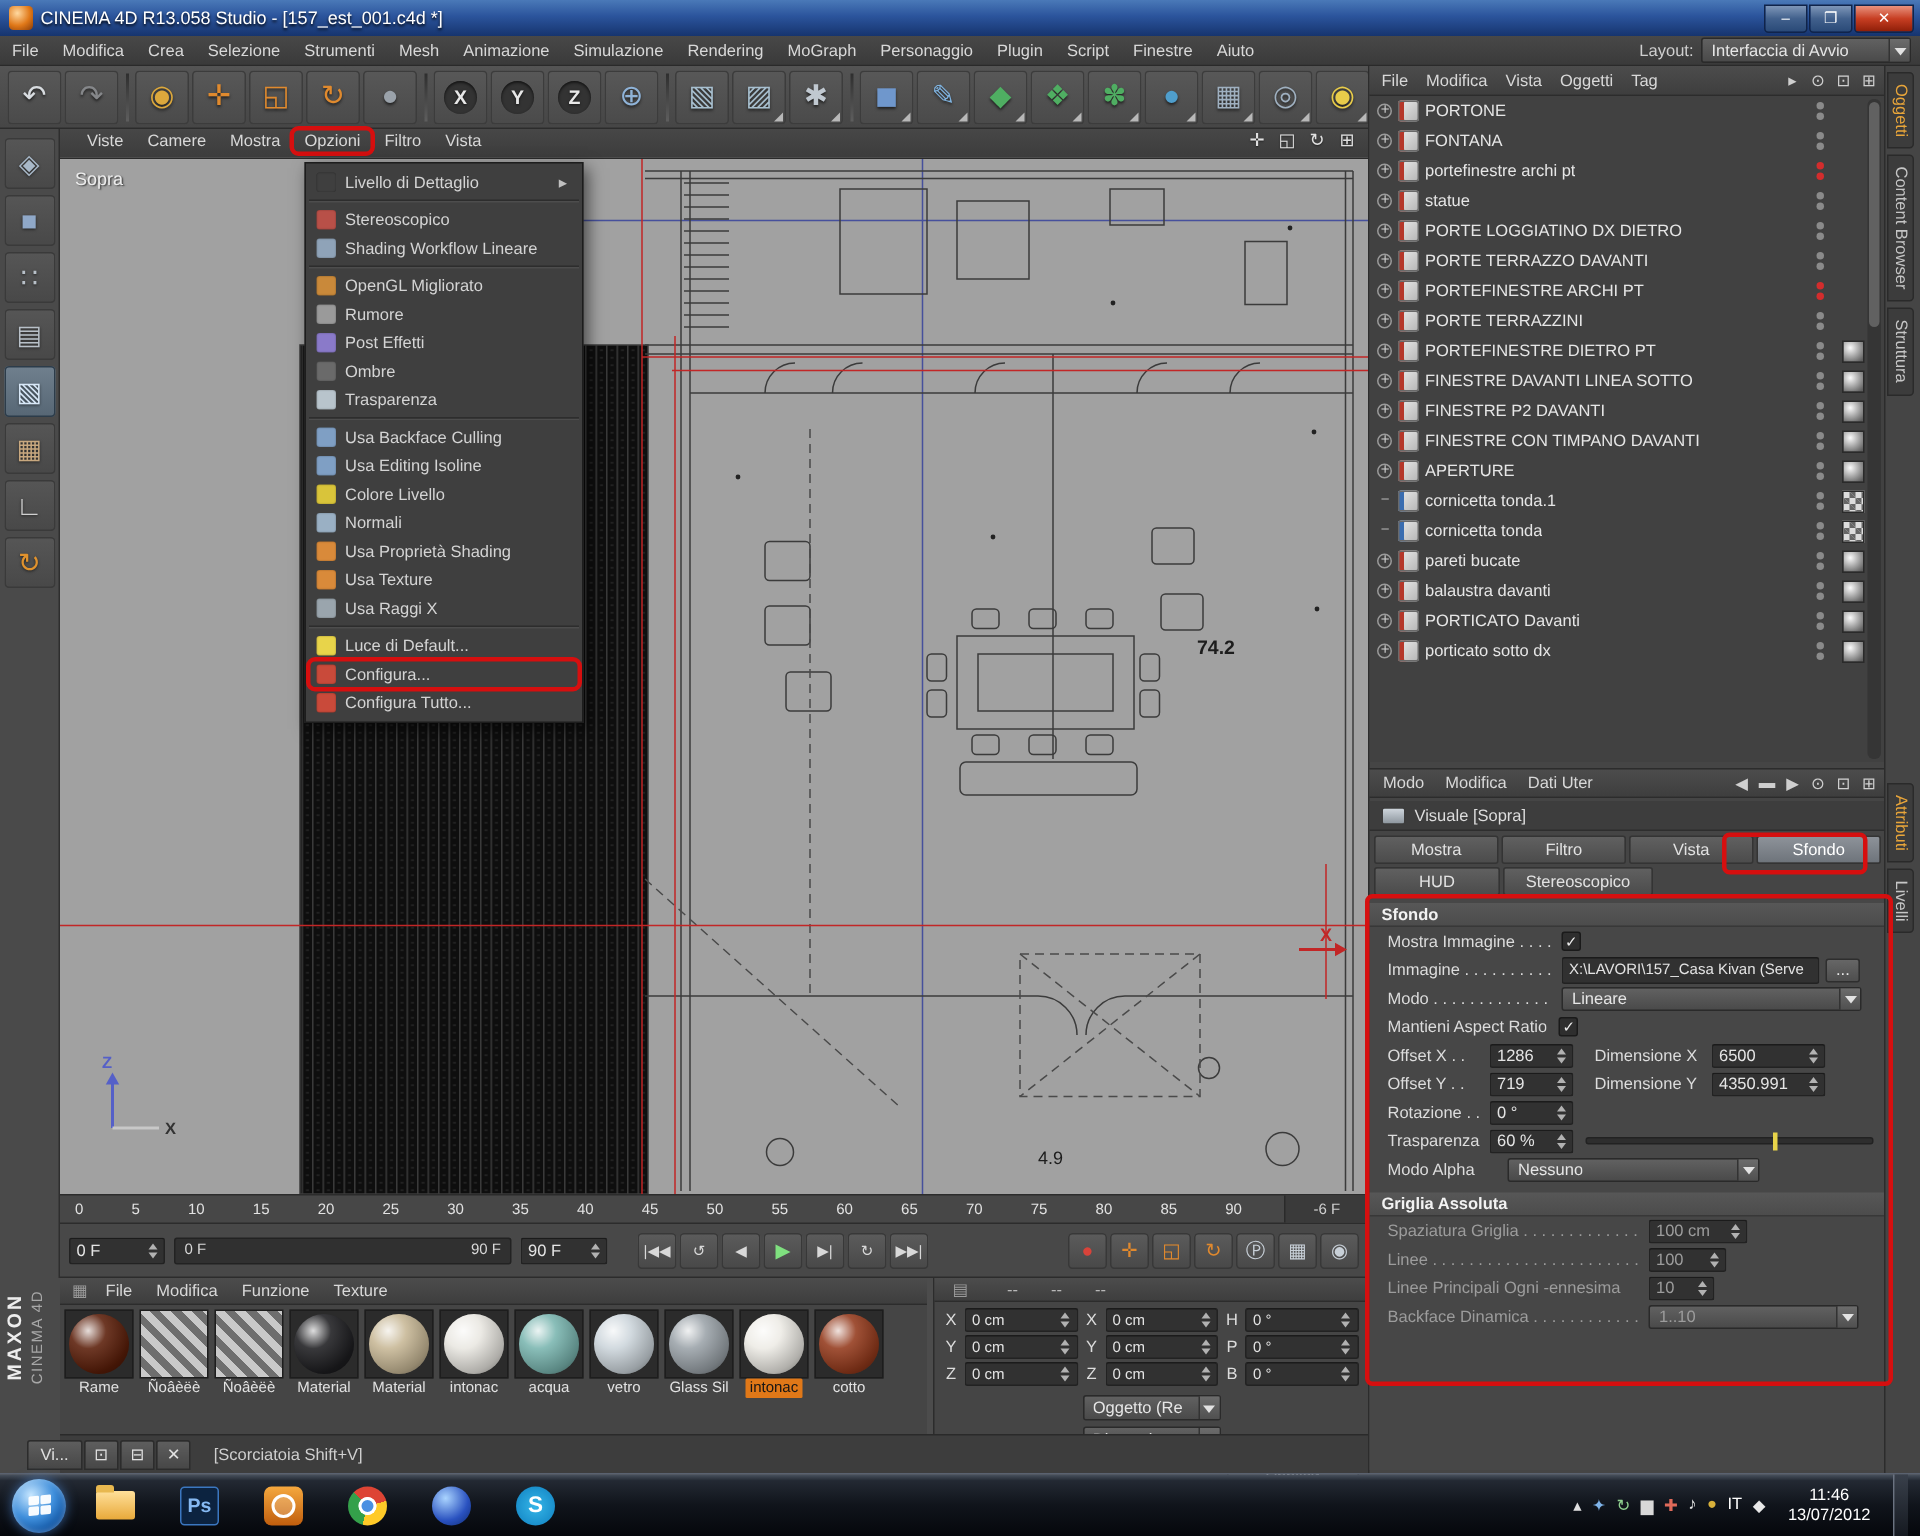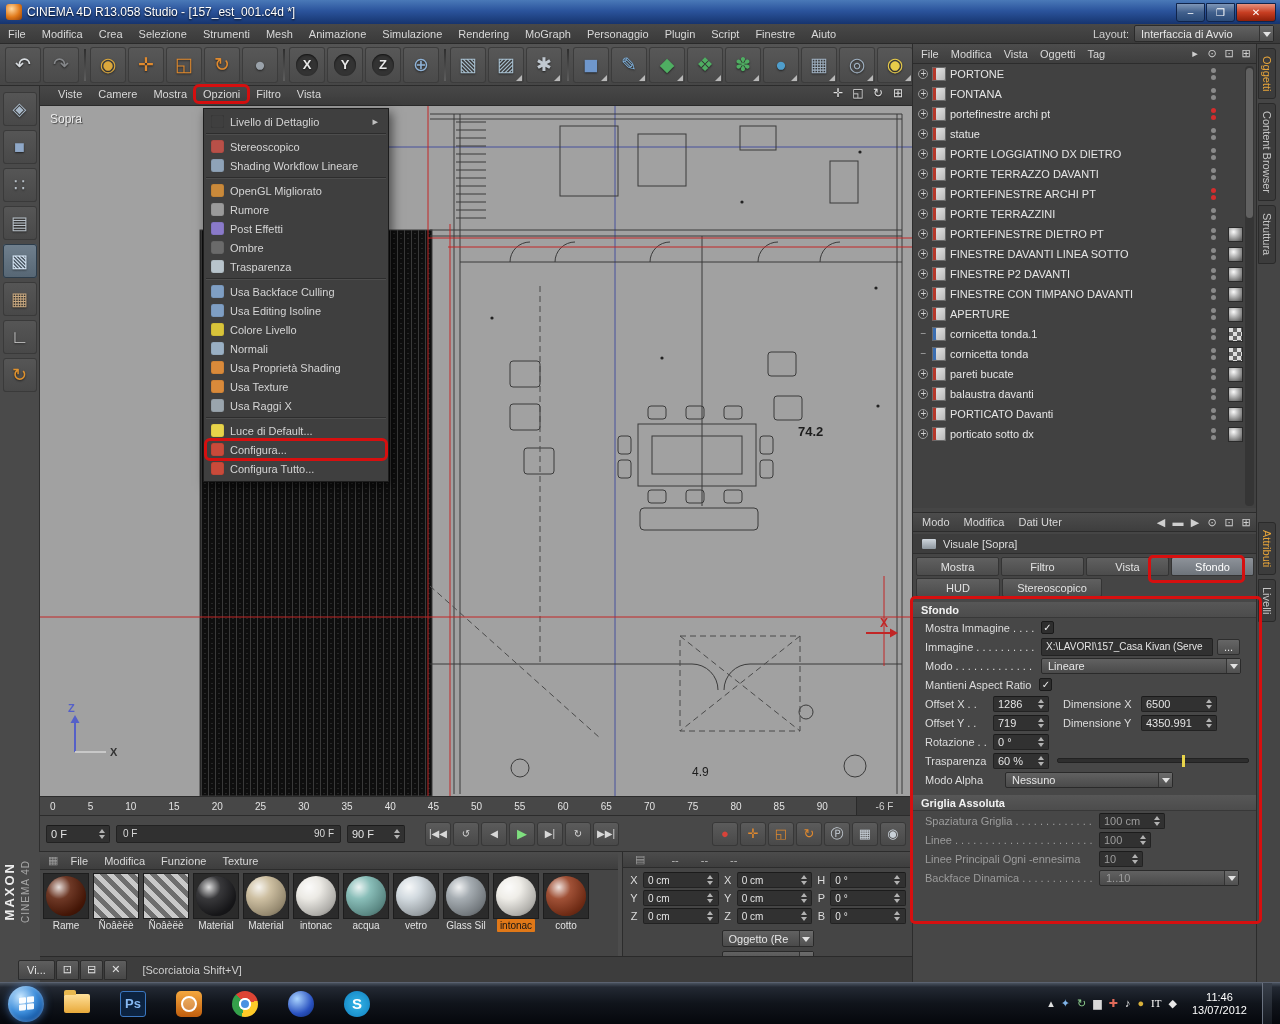--- a/index.html
+++ b/index.html
@@ -1301,21 +1301,21 @@
   <div id="tray">
     <div style="display:flex;gap:7px">
 
     <span class="tray-ic" style="color: rgb(224, 224, 224);">▴</span>
         <span class="tray-ic" style="color: rgb(127, 179, 232);">✦</span>
         <span class="tray-ic" style="color: rgb(143, 208, 143);">↻</span>
         <span class="tray-ic" style="color: rgb(216, 216, 216);">▆</span>
         <span class="tray-ic" style="color: rgb(224, 106, 90);">✚</span>
         <span class="tray-ic" style="color: rgb(232, 232, 232);">♪</span>
         <span class="tray-ic" style="color: rgb(216, 176, 58);">●</span>
-        <span class="tray-ic" style="color: rgb(255, 255, 255); font-family: Liberation Serif, serif;">IT</span>
+        <span class="tray-ic" style="color: rgb(255, 255, 255);">IT</span>
         <span class="tray-ic" style="color: rgb(232, 232, 232);">◆</span>
       </div>
     <div id="clock">
       <div>11:46</div>
       <div>13/07/2012</div>
     </div>
     <div id="show-desktop"></div>
   </div>
 </div>
 

